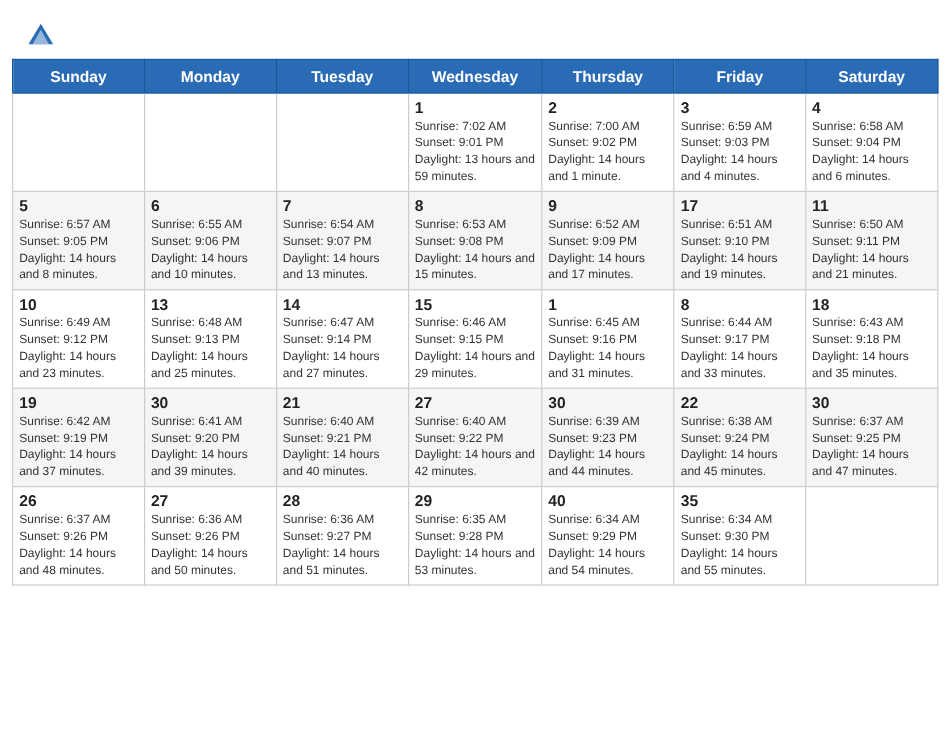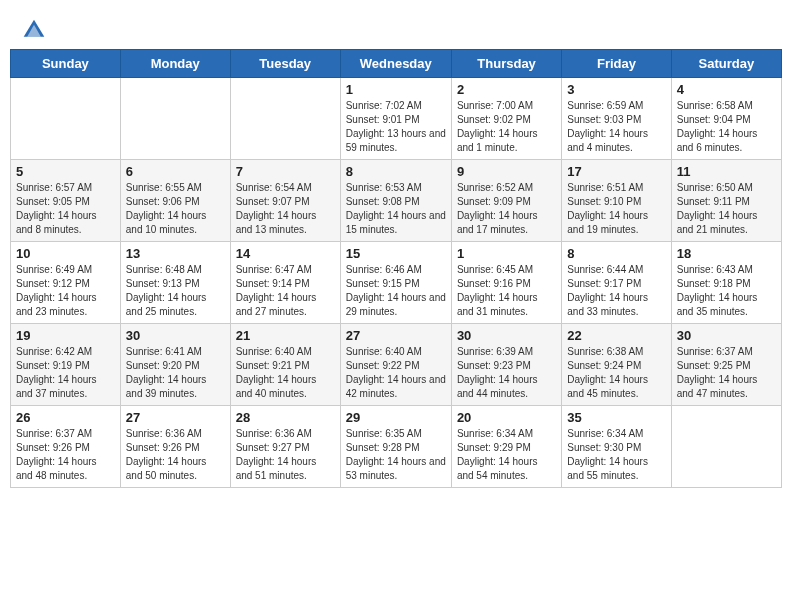--- a/index.html
+++ b/index.html
@@ -242,21 +242,21 @@
         </td>
         <td>
           <span class="day-number">28</span>
           <div class="cell-info">Sunrise: 6:36 AM<br>Sunset: 9:27 PM<br>Daylight: 14 hours and 51 minutes.</div>
         </td>
         <td>
           <span class="day-number">29</span>
           <div class="cell-info">Sunrise: 6:35 AM<br>Sunset: 9:28 PM<br>Daylight: 14 hours and 53 minutes.</div>
         </td>
         <td>
-          <span class="day-number">20</span>
+          <span class="day-number">40</span>
           <div class="cell-info">Sunrise: 6:34 AM<br>Sunset: 9:29 PM<br>Daylight: 14 hours and 54 minutes.</div>
         </td>
         <td>
           <span class="day-number">35</span>
           <div class="cell-info">Sunrise: 6:34 AM<br>Sunset: 9:30 PM<br>Daylight: 14 hours and 55 minutes.</div>
         </td>
         <td class="empty-cell"></td>
       </tr>
     </tbody>
 </table>

